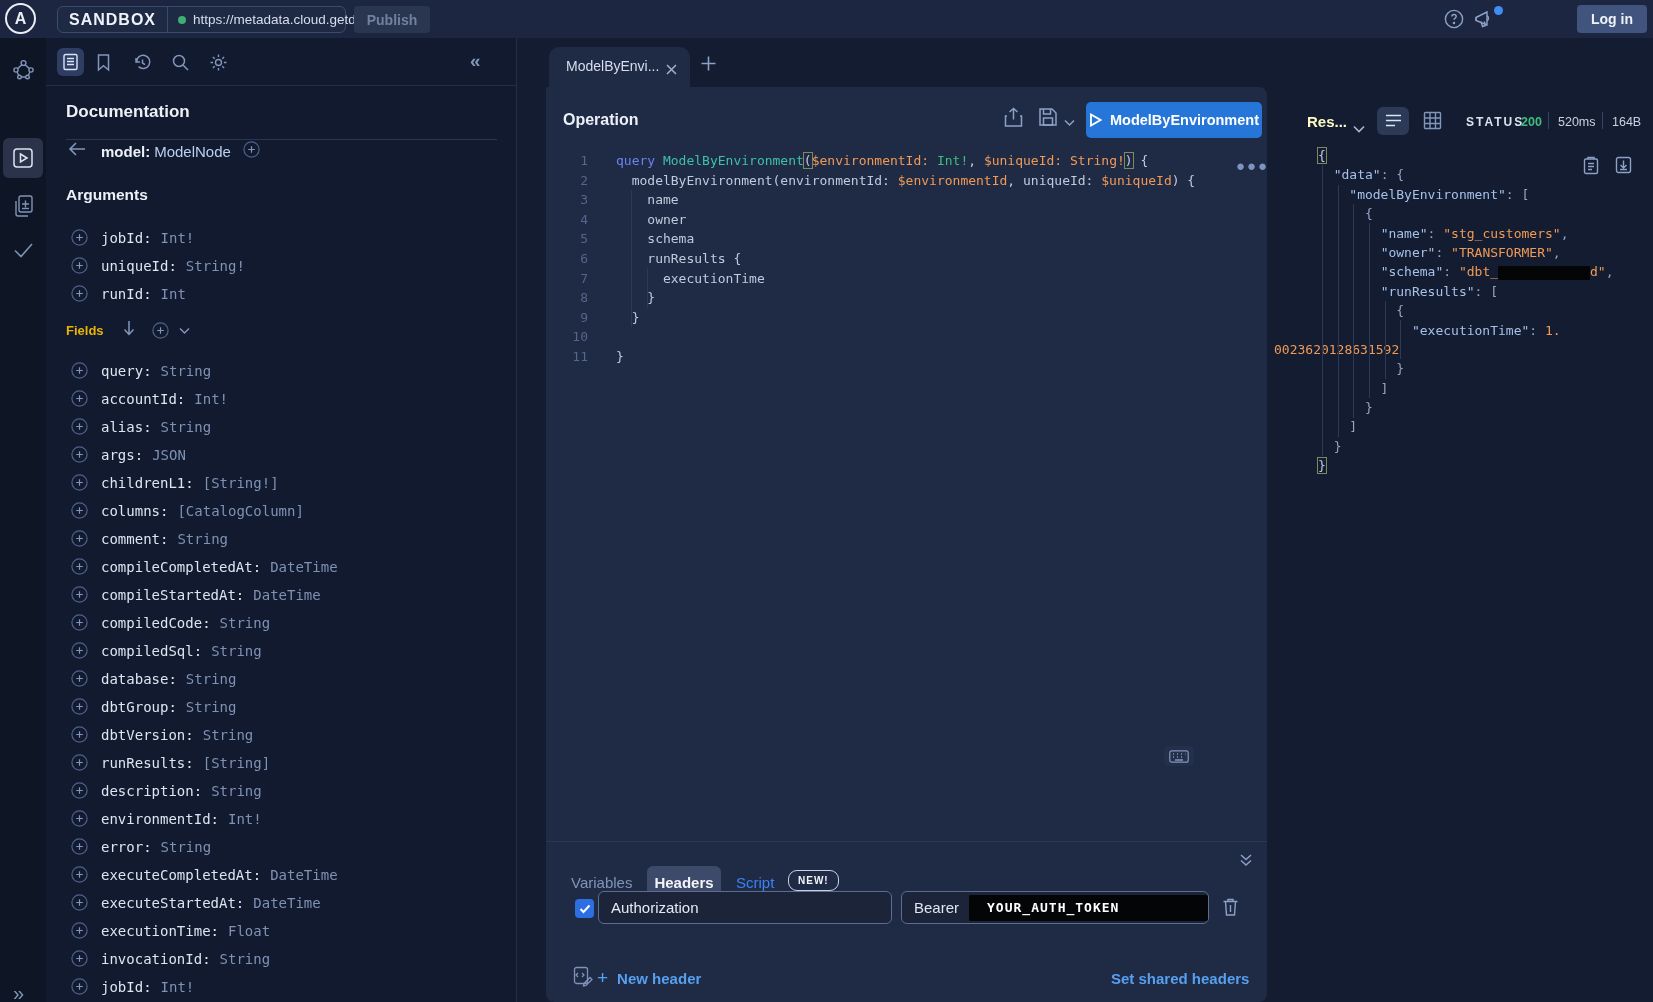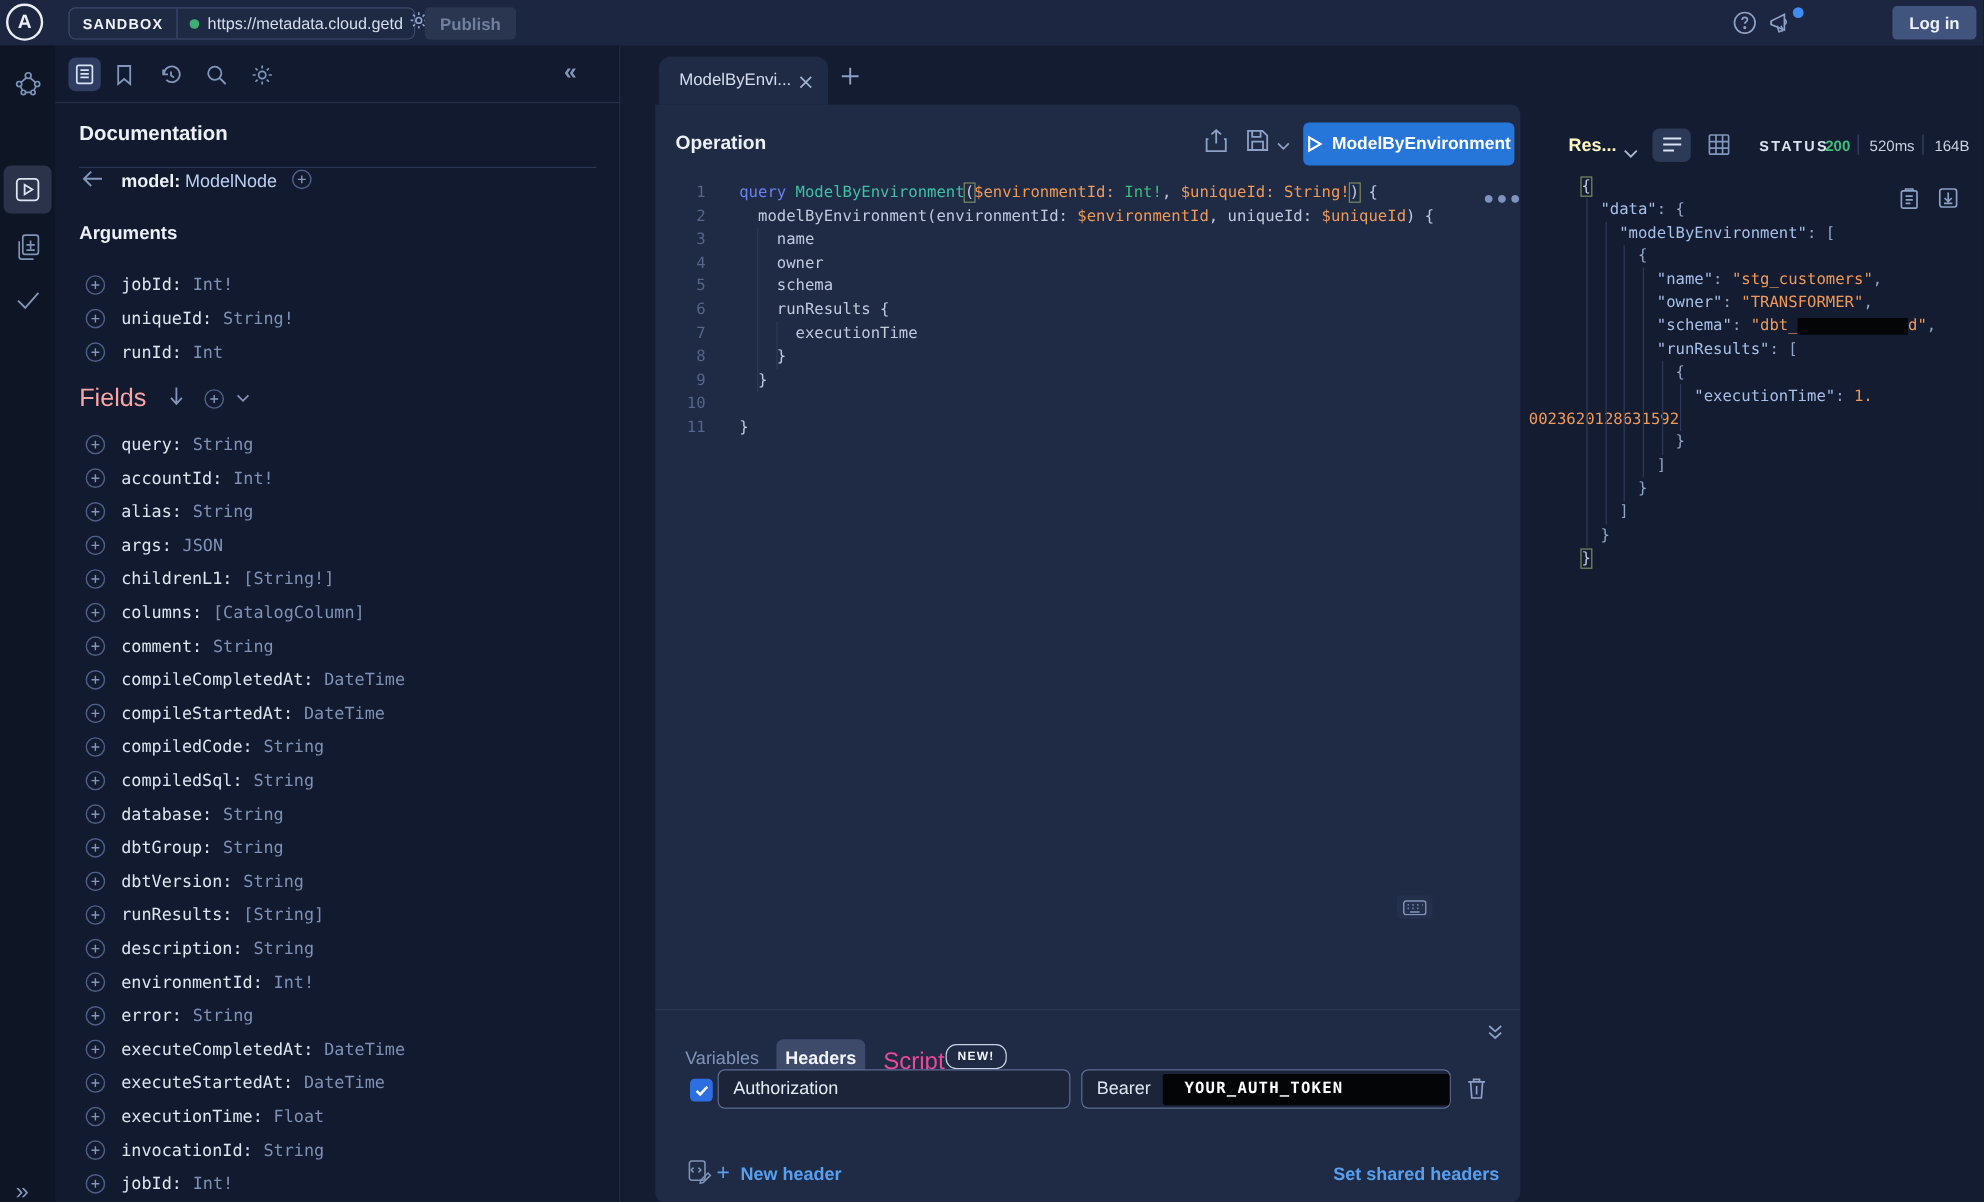--- a/index.html
+++ b/index.html
@@ -7,21 +7,21 @@
     font-family:"Liberation Sans","DejaVu Sans",sans-serif; }
   #stage { position:relative; width:1653px; height:1002px; background:#131c31; }
 
   
   #topbar { position:absolute; left:0; top:0; width:1653px; height:38px; background:#1c2640; }
   #logo { position:absolute; left:5px; top:3px; width:31px; height:31px; border:2px solid #e9eef6;
     border-radius:50%; color:#e9eef6; font-weight:bold; font-size:16px; text-align:center; line-height:27px; }
   #url-group { position:absolute; left:57px; top:6px; height:27px; width:289px;
     border:1px solid #3c4a6b; border-radius:6px; display:flex; align-items:center; background:#1e2944; }
   #sandbox-chip { padding:0 11px; height:100%; display:flex; align-items:center; border-right:1px solid #3c4a6b;
-    color:#eef2f8; font-size:12px; font-weight:bold; letter-spacing:1px; }
+    color:#eef2f8; font-size:16px; font-weight:bold; letter-spacing:1px; }
   #url-dot { width:8px; height:8px; border-radius:50%; background:#3fae74; margin:0 7px 0 10px; flex:none; }
   #url-input { width:166px; background:transparent; border:none; outline:none; color:#d6deed; font-size:13.5px;
     font-family:"Liberation Sans",sans-serif; overflow:hidden; white-space:nowrap; }
   #url-gear { margin-left:2px; color:#8da1c6; }
   #publish-btn { position:absolute; left:354px; top:6px; width:76px; height:27px; background:#2a3650;
     border:none; border-radius:4px; color:#72809f; font-size:14px; font-weight:bold; }
   #help-btn { position:absolute; left:1444px; top:9px; color:#8da1c6; }
   #megaphone-btn { position:absolute; left:1473px; top:8px; color:#8da1c6; }
   #megaphone-dot { position:absolute; left:21px; top:-2px; width:9px; height:9px; border-radius:50%; background:#3f8cf5; }
   #login-btn { position:absolute; left:1577px; top:5px; width:70px; height:28px; background:#41547e;
@@ -46,21 +46,21 @@
   #doc-title { position:absolute; left:20px; top:64px; font-size:17px; font-weight:bold; color:#ecf0f7; }
   #doc-divider { position:absolute; left:20px; top:101px; width:431px; height:1px; background:#2b3650; }
   #doc-back { position:absolute; left:22px; top:104px; color:#8296bb; }
   #doc-model-row { position:absolute; left:55px; top:105px; font-size:15px; }
   #doc-model-label { font-weight:bold; color:#ecf0f7; }
   #doc-model-type { color:#bcd0f2; margin-left:4px; }
   #doc-model-plus { position:absolute; left:197px; top:103px; }
   #doc-args-title { position:absolute; left:20px; top:148px; font-size:15.5px; font-weight:bold; color:#ecf0f7; }
   #doc-args { position:absolute; left:0; top:180px; width:100%; }
   #doc-fields-head { position:absolute; left:20px; top:282px; display:flex; align-items:center; }
-  #doc-fields-title { font-size:21px; font-weight:normal; color:#fca5a5; }
+  #doc-fields-title { font-size:13px; font-weight:bold; color:#eab308; }
   #fields-sort-icon { margin-left:18px; color:#8296bb; }
   #fields-plus { margin-left:16px; }
   #fields-chevron { margin-left:10px; color:#8296bb; }
   #doc-fields { position:absolute; left:0; top:313px; width:100%; }
   .doc-row { position:relative; height:28px; display:flex; align-items:flex-end; padding-left:25px; }
   .doc-row .pc { flex:none; margin-right:13px; }
   .fname { font-family:"DejaVu Sans Mono",monospace; font-size:14px; color:#dde5f1; white-space:pre; }
   .ftype { font-family:"DejaVu Sans Mono",monospace; font-size:14px; color:#7f91b5; margin-left:9px; white-space:pre; }
   .pc { width:17px; height:17px; }
 
@@ -103,21 +103,21 @@
   .t-pb { color:#c0cadd; outline:1px solid #7c8a5e; }
   .redact { display:inline-block; width:92px; height:14px; background:#040507; vertical-align:middle;
     border-radius:1px; }
 
   
   #bottom-divider { position:absolute; left:0; top:754px; width:721px; height:1px; background:#2b3754; }
   #var-tab { position:absolute; left:25px; top:787px; font-size:15px; color:#8094b8; }
   #headers-tab { position:absolute; left:101px; top:779px; width:74px; height:33px; background:#3d4a69;
     border-radius:6px; color:#f2f5fa; font-size:15px; font-weight:bold; display:flex; align-items:center;
     justify-content:center; }
-  #script-tab { position:absolute; left:190px; top:787px; font-size:20px; color:#ec4899; }
+  #script-tab { position:absolute; left:190px; top:787px; font-size:15px; color:#3b82f6; }
   #new-badge { position:absolute; left:242px; top:783px; padding:4px 9px; border:1px solid #c9d2e2;
     border-radius:9px; color:#f2f5fa; font-size:10px; font-weight:bold; letter-spacing:1px; }
   #collapse-bottom { position:absolute; left:693px; top:766px; color:#8da1c6; }
   #hdr-checkbox { position:absolute; left:29px; top:812px; width:19px; height:19px; background:#2d6fe3;
     border-radius:4px; display:flex; align-items:center; justify-content:center; }
   #hdr-name { position:absolute; left:52px; top:804px; width:294px; height:33px; background:#1b2438;
     border:1px solid #5d6c92; border-radius:6px; color:#e4eaf4; font-size:15px; padding:0 12px;
     font-family:"Liberation Sans",sans-serif; outline:none; }
   #hdr-value { position:absolute; left:355px; top:804px; width:308px; height:33px; background:#1b2438;
     border:1px solid #5d6c92; border-radius:6px; display:flex; align-items:center; padding-left:12px; }

